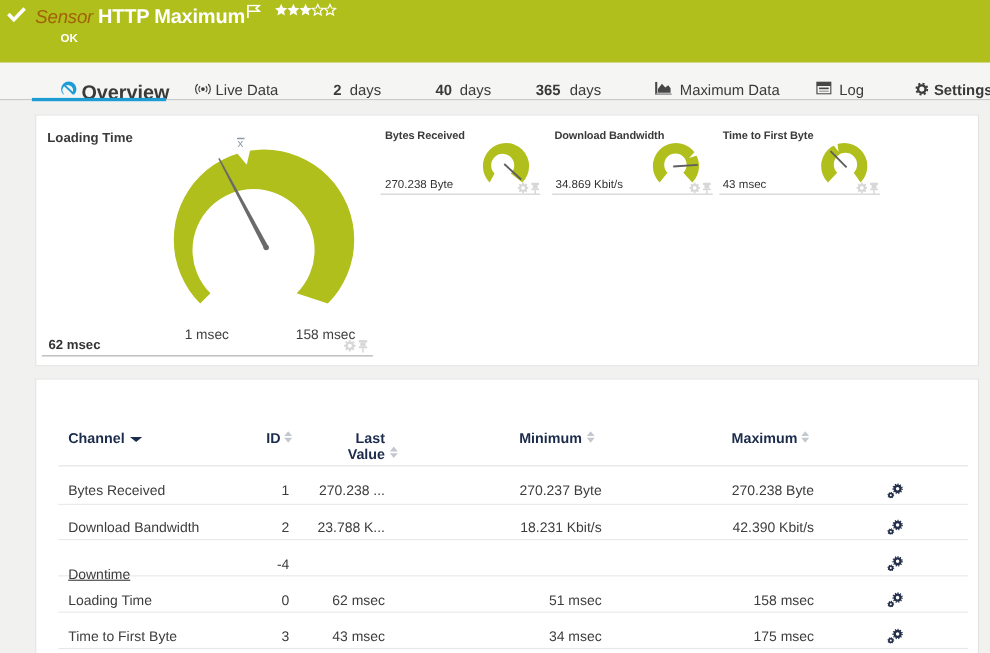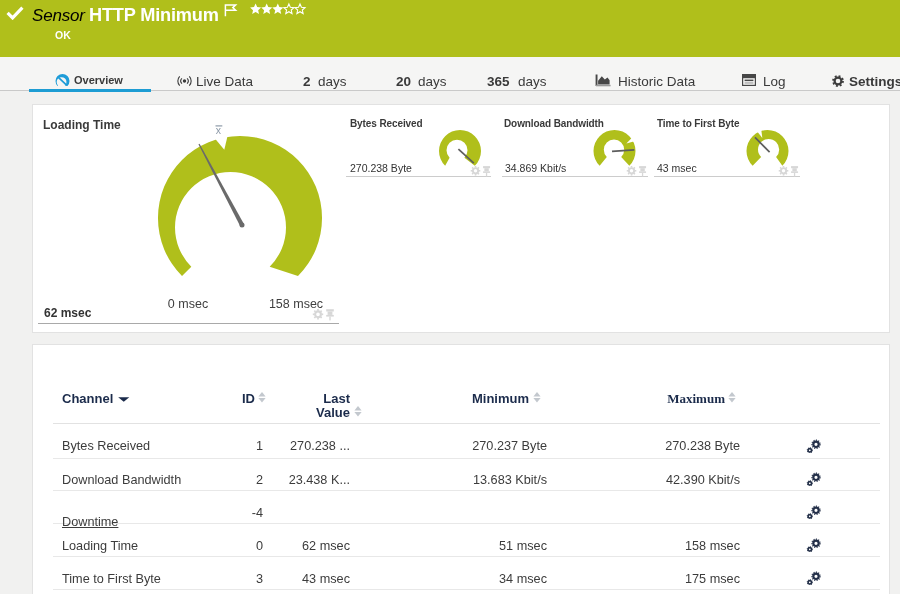--- a/index.html
+++ b/index.html
@@ -19,61 +19,61 @@
   .right { text-align:right; }
   .th { font-size:13px; font-weight:bold; color:#1b2b4b; white-space:nowrap; }
 </style>
 </head>
 <body>
 
   <div class="abs hdr"></div>
   <svg class="abs" style="left:6px;top:6px" width="18" height="14" viewBox="0 0 18 14">
     <path d="M1.6 6.8 L6.6 11.9 L16.4 1.7" stroke="#fff" stroke-width="3.2" fill="none"></path>
   </svg>
-  <div class="abs" style="left:32px;top:5.5px;font-size:17px;font-style:italic;color:#000000;letter-spacing:-0.2px;">Sensor</div>
-  <div class="abs b" style="left:89px;top:4.6px;font-size:18.2px;color:#fff;letter-spacing:-0.2px;">HTTP Minimum</div>
+  <div class="abs" style="left:32px;top:5.5px;font-size:17px;font-style:italic;color:#a16207;letter-spacing:-0.2px;">Sensor</div>
+  <div class="abs b" style="left:89px;top:4.6px;font-size:18.2px;color:#fff;letter-spacing:-0.2px;">HTTP Maximum</div>
   <svg class="abs" style="left:224px;top:3.5px" width="14" height="13" viewBox="0 0 14 13">
     <path d="M1.4 12.3 L1.4 1 L11.6 1 L8.8 3.6 L11.6 6.2 L1.4 6.2" stroke="#fff" stroke-width="1.5" fill="none"></path>
   </svg>
   <svg class="abs" style="left:0;top:0" width="320" height="20" viewBox="0 0 320 20">
     <polygon points="255.60,3.50 257.19,7.12 261.12,7.51 258.17,10.13 259.01,13.99 255.60,12.00 252.19,13.99 253.03,10.13 250.08,7.51 254.01,7.12" fill="#fff"></polygon>
     <polygon points="266.70,3.50 268.29,7.12 272.22,7.51 269.27,10.13 270.11,13.99 266.70,12.00 263.29,13.99 264.13,10.13 261.18,7.51 265.11,7.12" fill="#fff"></polygon>
     <polygon points="277.80,3.50 279.39,7.12 283.32,7.51 280.37,10.13 281.21,13.99 277.80,12.00 274.39,13.99 275.23,10.13 272.28,7.51 276.21,7.12" fill="#fff"></polygon>
     <polygon points="288.90,4.00 290.34,7.32 293.94,7.66 291.23,10.06 292.02,13.59 288.90,11.75 285.78,13.59 286.57,10.06 283.86,7.66 287.46,7.32" fill="none" stroke="#fff" stroke-width="1.1"></polygon>
     <polygon points="300.00,4.00 301.44,7.32 305.04,7.66 302.33,10.06 303.12,13.59 300.00,11.75 296.88,13.59 297.67,10.06 294.96,7.66 298.56,7.32" fill="none" stroke="#fff" stroke-width="1.1"></polygon>
   </svg>
   <div class="abs b" style="left:55px;top:29px;font-size:10.5px;color:#fff;">OK</div>
 
   <div class="abs tabbar"></div>
   <div class="abs underline"></div>
   <svg class="abs" style="left:54px;top:73px" width="18" height="14" viewBox="54 73 18 14">
     <path d="M 57.55 85.95 A 7 7 0 1 1 67.45 85.95 L 65.03 85.54 A 4.9 4.9 0 1 0 58.1 85.54 Z" fill="#1e9cd8"></path>
     <line x1="58.4" y1="77.4" x2="66.3" y2="84.8" stroke="#1e9cd8" stroke-width="1.7" stroke-linecap="round"></line>
   </svg>
-  <div class="abs tabtxt b" style="left:74px;font-size:11px;">Overview</div>
+  <div class="abs tabtxt b" style="left:74px;font-size:18px;">Overview</div>
   <svg class="abs" style="left:177px;top:76px" width="15" height="10" viewBox="0 0 15 10">
     <circle cx="7.5" cy="5" r="1.7" fill="#3a3a3a"></circle>
     <path d="M4.9 2.4 A3.7 3.7 0 0 0 4.9 7.6" stroke="#3a3a3a" stroke-width="1.1" fill="none"></path>
     <path d="M10.1 2.4 A3.7 3.7 0 0 1 10.1 7.6" stroke="#3a3a3a" stroke-width="1.1" fill="none"></path>
     <path d="M2.7 0.4 A6.6 6.6 0 0 0 2.7 9.6" stroke="#3a3a3a" stroke-width="1.1" fill="none"></path>
     <path d="M12.3 0.4 A6.6 6.6 0 0 1 12.3 9.6" stroke="#3a3a3a" stroke-width="1.1" fill="none"></path>
   </svg>
   <div class="abs tabtxt" style="left:196px;">Live Data</div>
   <div class="abs tabtxt b" style="left:303px;">2</div>
   <div class="abs tabtxt" style="left:318px;">days</div>
-  <div class="abs tabtxt b" style="left:396px;">20</div>
+  <div class="abs tabtxt b" style="left:396px;">40</div>
   <div class="abs tabtxt" style="left:418px;">days</div>
   <div class="abs tabtxt b" style="left:487px;">365</div>
   <div class="abs tabtxt" style="left:518px;">days</div>
   <svg class="abs" style="left:595px;top:73.5px" width="17" height="13" viewBox="0 0 17 13">
     <rect x="0.6" y="0.5" width="1.9" height="11.5" fill="#474747"></rect>
     <path d="M 3.1 10.4 L 3.1 6.8 L 6.8 2.2 L 9.8 5.6 L 12.5 3.4 L 14.6 6.2 L 14.6 10.4 Z" fill="#474747"></path>
     <rect x="1" y="10.8" width="14.6" height="1.5" fill="#9a9a9a"></rect>
   </svg>
-  <div class="abs tabtxt" style="left:618px;">Historic Data</div>
+  <div class="abs tabtxt" style="left:618px;">Maximum Data</div>
   <svg class="abs" style="left:742px;top:73.5px" width="14" height="12" viewBox="0 0 14 12">
     <rect x="0.6" y="0.6" width="12.8" height="10.8" fill="none" stroke="#474747" stroke-width="1.2"></rect>
     <rect x="0.6" y="0.6" width="12.8" height="3.6" fill="#474747"></rect>
     <rect x="2.6" y="5.6" width="8.8" height="1.5" fill="#474747"></rect>
     <rect x="2.6" y="8.3" width="8.8" height="1.3" fill="#a8a8a8"></rect>
   </svg>
   <div class="abs tabtxt" style="left:763px;">Log</div>
   <svg class="abs" style="left:832px;top:75px" width="12" height="12" viewBox="0 0 12 12">
     <circle cx="6" cy="6" r="3.4" fill="none" stroke="#3d3d3d" stroke-width="2.2"></circle>
     <circle cx="6" cy="6" r="5" fill="none" stroke="#3d3d3d" stroke-width="1.8" stroke-dasharray="1.9 2.03"></circle>
@@ -111,21 +111,21 @@
 
   <svg class="abs" style="left:130px;top:118px" width="220" height="180" viewBox="130 118 220 180">
     <path d="M 182 276 A 82 82 0 1 1 298 276 L 269.7 266.7 A 55.5 55.5 0 1 0 191.3 266.7 Z" fill="#b0bf1b"></path>
     <polygon points="227.9,134.4 214.3,137.8 224.3,149.8" fill="#fff"></polygon>
     <polygon points="198.45,144.3 199.55,143.7 243.9,223.9 240.1,226.1 " fill="#6a6a6a"></polygon>
     <circle cx="242" cy="225" r="2.5" fill="#6a6a6a"></circle>
     <line x1="215.5" y1="125.9" x2="222.3" y2="125.9" stroke="#8d9aa8" stroke-width="1.2"></line>
     <text x="215.8" y="133.8" font-size="10.5" fill="#8d9aa8" font-family="Liberation Sans">x</text>
   </svg>
 
-  <div class="abs" style="left:158px;top:297px;width:60px;text-align:center;font-size:12.5px;color:#3f3f3f;">0 msec</div>
+  <div class="abs" style="left:158px;top:297px;width:60px;text-align:center;font-size:12.5px;color:#3f3f3f;">1 msec</div>
   <div class="abs" style="left:266px;top:297px;width:60px;text-align:center;font-size:12.5px;color:#3f3f3f;">158 msec</div>
   <div class="abs b" style="left:44px;top:306px;font-size:12px;color:#333;">62 msec</div>
 
   <svg class="abs" style="left:312px;top:307.5px" width="26" height="13" viewBox="0 0 26 13">
     <use href="#gearpin"></use>
   </svg>
   <div class="abs hline" style="left:38px;top:323px;width:301px;background:#a9a9a9;"></div>
 
   <div class="abs b" style="left:350px;top:118px;font-size:10px;letter-spacing:-0.1px;color:#3a3a3a;">Bytes Received</div>
   <div class="abs" style="left:350px;top:162px;font-size:10.5px;color:#333;">270.238 Byte</div>
@@ -166,21 +166,21 @@
   <div class="abs card c2"></div>
 
   <div class="abs th" style="left:62px;top:391px;">Channel</div>
   <svg class="abs" style="left:118px;top:396.5px" width="12" height="5" viewBox="0 0 12 5">
     <polygon points="0.2,0.3 11.3,0.3 5.75,4.8" fill="#1b2b4b"></polygon>
   </svg>
   <div class="abs th right" style="left:155px;top:391px;width:100px;">ID</div>
   <div class="abs th right" style="left:250px;top:391px;width:100px;text-align:right;">Last</div>
   <div class="abs th right" style="left:250px;top:405px;width:100px;">Value</div>
   <div class="abs th right" style="left:429px;top:391px;width:100px;">Minimum</div>
-  <div class="abs th right" style="left:625px;top:391px;width:100px;font-family:Liberation Serif, serif;">Maximum</div>
+  <div class="abs th right" style="left:625px;top:391px;width:100px;">Maximum</div>
 
   <svg class="abs" style="left:258px;top:392px" width="8" height="11" viewBox="0 0 8 11">
     <polygon points="4,0 7.6,4.4 0.4,4.4" fill="#c3c8ce"></polygon>
     <polygon points="0.4,6 7.6,6 4,10.4" fill="#c3c8ce"></polygon>
   </svg>
   <svg class="abs" style="left:353.5px;top:405.5px" width="8" height="11" viewBox="0 0 8 11">
     <polygon points="4,0 7.6,4.4 0.4,4.4" fill="#c3c8ce"></polygon>
     <polygon points="0.4,6 7.6,6 4,10.4" fill="#c3c8ce"></polygon>
   </svg>
   <svg class="abs" style="left:532.5px;top:392px" width="8" height="11" viewBox="0 0 8 11">
@@ -200,22 +200,22 @@
   <div class="abs hline" style="left:53px;top:588.5px;width:827px;background:#e8e8e8;"></div>
 
   <div class="abs cell" style="left:62px;top:439px;">Bytes Received</div>
   <div class="abs cell right" style="left:163px;top:439px;width:100px;">1</div>
   <div class="abs cell right" style="left:250px;top:439px;width:100px;">270.238 ...</div>
   <div class="abs cell right" style="left:400px;top:439px;width:147px;">270.237 Byte</div>
   <div class="abs cell right" style="left:600px;top:439px;width:140px;">270.238 Byte</div>
 
   <div class="abs cell" style="left:62px;top:472.5px;">Download Bandwidth</div>
   <div class="abs cell right" style="left:163px;top:472.5px;width:100px;">2</div>
-  <div class="abs cell right" style="left:250px;top:472.5px;width:100px;">23.438 K...</div>
-  <div class="abs cell right" style="left:400px;top:472.5px;width:147px;">13.683 Kbit/s</div>
+  <div class="abs cell right" style="left:250px;top:472.5px;width:100px;">23.788 K...</div>
+  <div class="abs cell right" style="left:400px;top:472.5px;width:147px;">18.231 Kbit/s</div>
   <div class="abs cell right" style="left:600px;top:472.5px;width:140px;text-align:right;">42.390 Kbit/s</div>
 
   <div class="abs cell" style="left:62px;top:515px;text-decoration:underline;">Downtime</div>
   <div class="abs cell right" style="left:163px;top:505.5px;width:100px;">-4</div>
 
   <div class="abs cell" style="left:62px;top:538.5px;">Loading Time</div>
   <div class="abs cell right" style="left:163px;top:538.5px;width:100px;">0</div>
   <div class="abs cell right" style="left:250px;top:538.5px;width:100px;">62 msec</div>
   <div class="abs cell right" style="left:400px;top:538.5px;width:147px;">51 msec</div>
   <div class="abs cell right" style="left:600px;top:538.5px;width:140px;">158 msec</div>

